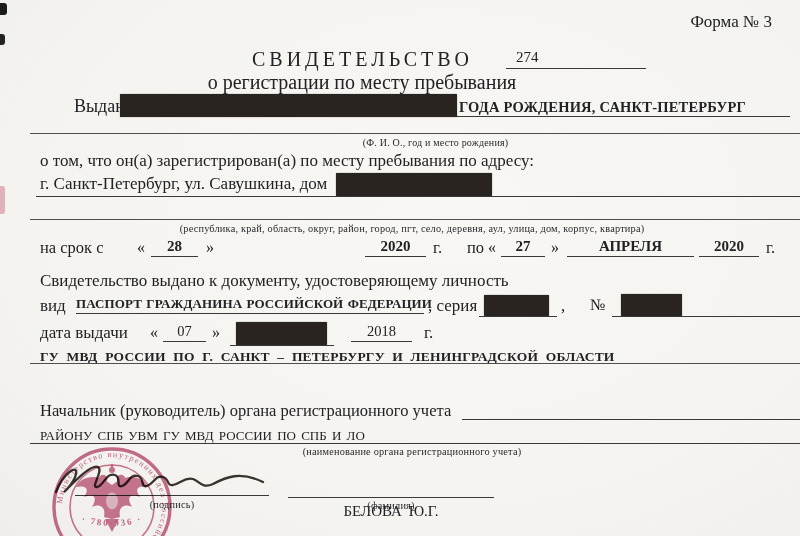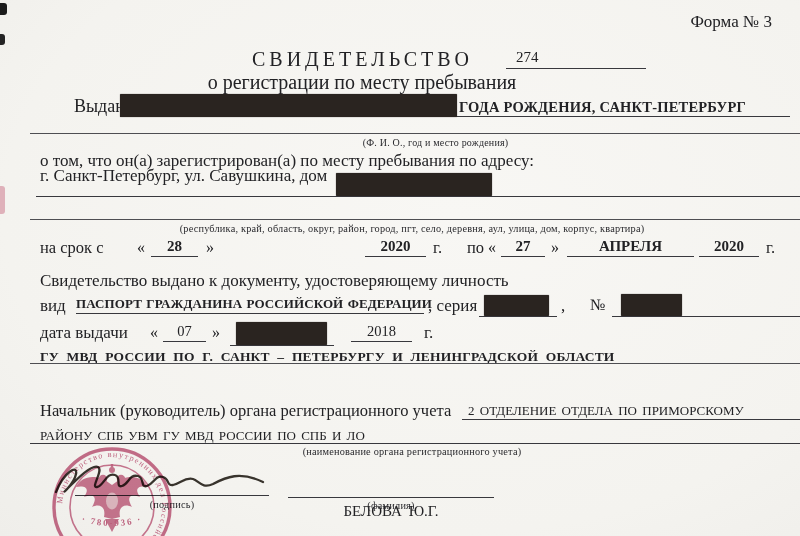--- a/index.html
+++ b/index.html
@@ -39,21 +39,21 @@
   <div class="abs" style="left:160px;top:71px;width:404px;text-align:center;font-size:20px;">о регистрации по месту пребывания</div>
 
   <div class="abs lbl" style="left:74px;top:96px;font-size:18px;">Выдано</div>
   <div class="thinline" style="left:120px;right:34px;top:116px;"></div>
   <div class="redaction" style="left:120px;top:94px;width:337px;height:23px;"></div>
   <div class="abs bold" style="left:459px;top:99px;font-size:14.5px;letter-spacing:.2px;">ГОДА РОЖДЕНИЯ, САНКТ-ПЕТЕРБУРГ</div>
   <div class="rule" style="left:30px;right:16px;top:133px;"></div>
   <div class="abs caption" style="left:14px;right:0;top:137px;font-size:10px;margin-left:33px;">(Ф. И. О., год и место рождения)</div>
 
   <div class="abs lbl" style="left:40px;top:151px;">о том, что он(а) зарегистрирован(а) по месту пребывания по адресу:</div>
-  <div class="abs lbl" style="left:40px;top:166px;">г. Санкт-Петербург, ул. Савушкина, дом</div>
+  <div class="abs lbl" style="left:40px;top:174px;">г. Санкт-Петербург, ул. Савушкина, дом</div>
   <div class="thinline" style="left:36px;right:12px;top:196px;"></div>
   <div class="redaction" style="left:336px;top:173px;width:156px;height:23px;"></div>
   <div class="rule" style="left:30px;right:12px;top:219px;"></div>
   <div class="abs caption" style="left:0;right:0;top:223px;">(республика, край, область, округ, район, город, пгт, село, деревня, аул, улица, дом, корпус, квартира)</div>
 
   <div class="abs lbl" style="left:40px;top:238px;font-size:16.5px;">на срок с</div>
   <span class="abs q" style="left:137px;top:239px;">«</span>
   <span class="abs cell val" style="left:151px;top:238px;width:47px;">28</span>
   <span class="abs q" style="left:206px;top:239px;">»</span>
   <span class="abs cell val" style="left:365px;top:238px;width:61px;">2020</span>
@@ -84,21 +84,20 @@
   <span class="abs q" style="left:212px;top:324px;">»</span>
   <div class="thinline" style="left:230px;top:345px;width:104px;"></div>
   <div class="redaction" style="left:236px;top:322px;width:91px;height:23px;"></div>
   <span class="abs cell" style="left:351px;top:323px;width:61px;font-size:14.5px;">2018</span>
   <span class="abs lbl" style="left:424px;top:323px;">г.</span>
 
   <div class="abs bold" style="left:40px;top:349px;font-size:13.5px;word-spacing:4px;letter-spacing:.2px;">ГУ МВД РОССИИ ПО Г. САНКТ – ПЕТЕРБУРГУ И ЛЕНИНГРАДСКОЙ ОБЛАСТИ</div>
   <div class="rule" style="left:30px;right:12px;top:363px;"></div>
 
   <div class="abs" style="left:40px;top:401px;font-size:16.5px;">Начальник (руководитель) органа регистрационного учета</div>
-  <div class="abs" style="left:468px;top:403px;font-size:13px;word-spacing:2px;">2 ОТДЕЛЕНИЕ ОТДЕЛА  ПО ПРИМОРСКОМУ</div>
   <div class="thinline" style="left:462px;right:10px;top:419px;"></div>
   <div class="abs" style="left:40px;top:428px;font-size:13px;word-spacing:2px;">РАЙОНУ СПБ УВМ  ГУ  МВД РОССИИ  ПО СПБ  И  ЛО</div>
   <div class="thinline" style="left:30px;right:10px;top:443px;"></div>
   <div class="abs caption" style="left:0;right:0;top:446px;">(наименование органа регистрационного учета)</div>
 
   <div class="thinline" style="left:75px;width:194px;top:495px;"></div>
   <div class="abs caption" style="left:75px;width:194px;top:499px;">(подпись)</div>
 
   <div class="abs" style="left:288px;width:206px;top:503px;text-align:center;font-size:15px;word-spacing:3px;">БЕЛОВА  Ю.Г.</div>
   <div class="thinline" style="left:288px;width:206px;top:497px;"></div>

